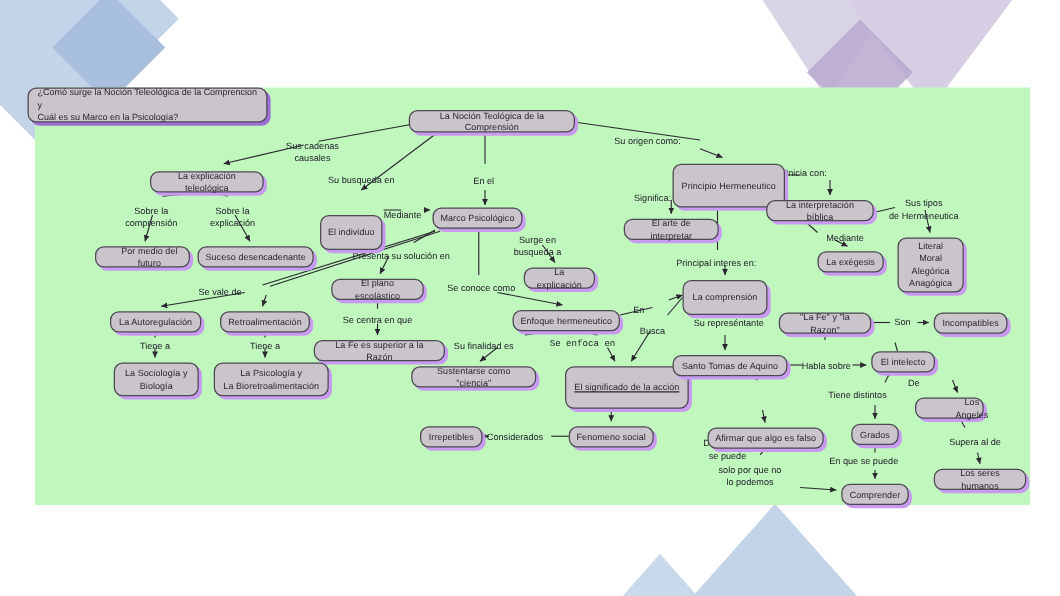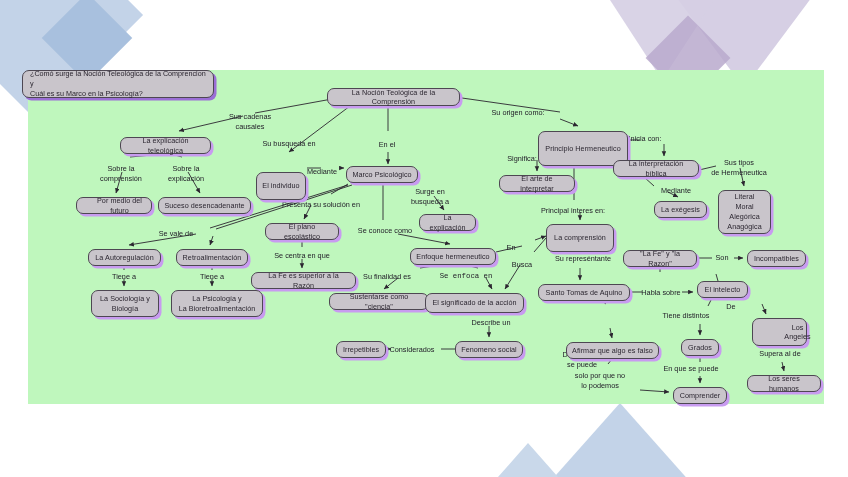--- a/index.html
+++ b/index.html
@@ -171,37 +171,37 @@
         <div class="node" id="n8" style="left: 237px; top: 153px; width: 74px; height: 17px;">El plano escolástico</div>
         <div class="node" id="n9" style="left: 382px; top: 178px; width: 86px; height: 17px;">Enfoque hermeneutico</div>
         <div class="node" id="n10" style="left: 60px; top: 179px; width: 73px; height: 17px;">La Autoregulación</div>
         <div class="node" id="n11" style="left: 148px; top: 179px; width: 72px; height: 17px;">Retroalimentación</div>
         <div class="node" id="n12" style="left: 223px; top: 202px; width: 105px; height: 17px;">La Fe es superior a la Razón</div>
         <div class="node multi" id="n13" style="left: 63px; top: 220px; width: 68px; height: 27px;">La Sociología y
 Biología</div>
         <div class="node multi" id="n14" style="left: 143px; top: 220px; width: 92px; height: 27px;">La Psicología y
 La Bioretroalimentación</div>
         <div class="node" id="n15" style="left: 301px; top: 223px; width: 100px; height: 17px;">Sustentarse como "ciencia"</div>
-        <div class="node" id="n16" style="left: 397px; top: 223px; width: 99px; height: 20px;">El significado de la acción</div>
+        <div class="node" id="n16" style="left: 424px; top: 223px; width: 99px; height: 34px; text-decoration: underline;">El significado de la acción</div>
         <div class="node" id="n17" style="left: 427px; top: 271px; width: 68px; height: 17px;">Fenomeno social</div>
         <div class="node" id="n18" style="left: 308px; top: 271px; width: 50px; height: 17px;">Irrepetibles</div>
         <div class="node" id="n19" style="left: 510px; top: 61px; width: 90px; height: 35px;">Principio Hermeneutico</div>
         <div class="node" id="n20" style="left: 471px; top: 105px; width: 76px; height: 17px;">El arte de interpretar</div>
         <div class="node" id="n21" style="left: 585px; top: 90px; width: 86px; height: 17px;">La interpretación bíblica</div>
         <div class="node" id="n22" style="left: 626px; top: 131px; width: 53px; height: 17px;">La exégesis</div>
         <div class="node multi" id="n23" style="left: 690px; top: 120px; width: 53px; height: 44px;">Literal
 Moral
 Alegórica
 Anagógica</div>
         <div class="node" id="n24" style="left: 518px; top: 154px; width: 68px; height: 28px;">La comprensión</div>
         <div class="node" id="n25" style="left: 595px; top: 180px; width: 74px; height: 17px;">"La Fe" y "la Razon"</div>
         <div class="node" id="n26" style="left: 719px; top: 180px; width: 59px; height: 17px;">Incompatibles</div>
         <div class="node" id="n27" style="left: 510px; top: 214px; width: 92px; height: 17px;">Santo Tomas de Aquino</div>
         <div class="node" id="n28" style="left: 669px; top: 211px; width: 51px; height: 17px;">El intelecto</div>
-        <div class="node" id="n29" style="left: 724px; top: 248px; width: 55px; height: 28px; padding-left: 41px;">Los Angeles</div>
+        <div class="node" id="n29" style="left: 704px; top: 248px; width: 55px; height: 17px; padding-left: 41px;">Los Angeles</div>
         <div class="node" id="n30" style="left: 538px; top: 272px; width: 93px; height: 17px;">Afirmar que algo es falso</div>
         <div class="node" id="n31" style="left: 653px; top: 269px; width: 38px; height: 17px;">Grados</div>
         <div class="node" id="n32" style="left: 719px; top: 305px; width: 74px; height: 17px;">Los seres humanos</div>
         <div class="node" id="n33" style="left: 645px; top: 317px; width: 54px; height: 17px;">Comprender</div>
       </div>
     <div id="label-layer">
         <div class="lbl" style="left: 222px; top: 42px;">Sus cadenas
 causales</div>
         <div class="lbl" style="left: 261px; top: 69px;">Su busqueda en</div>
         <div class="lbl" style="left: 359px; top: 70px;">En el</div>

